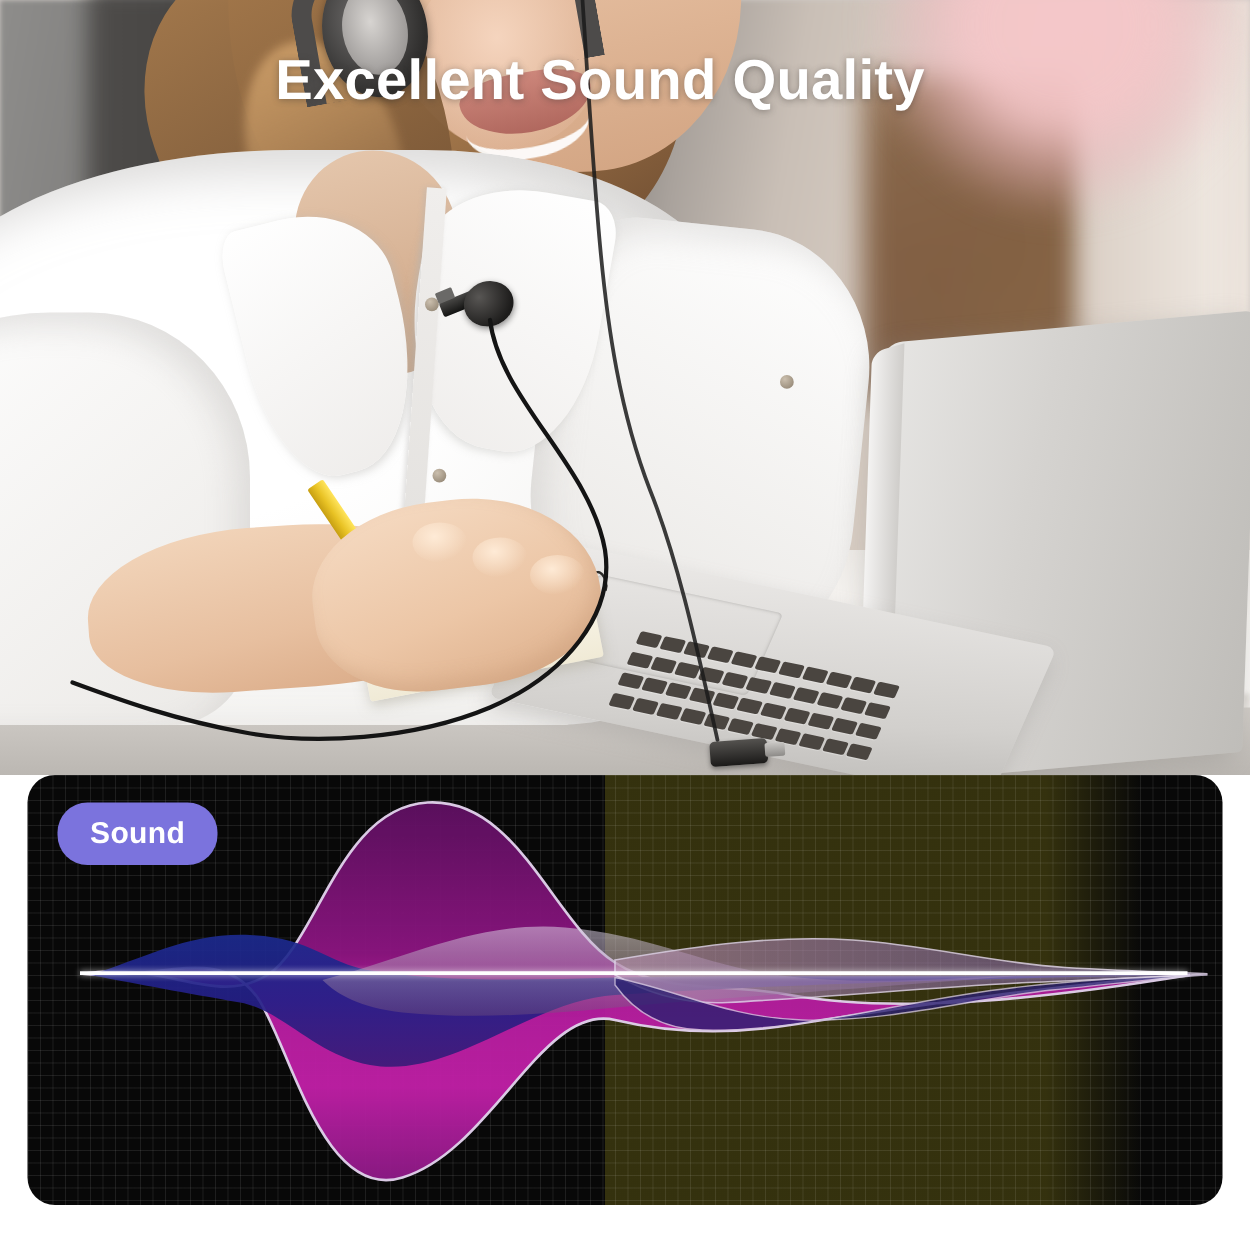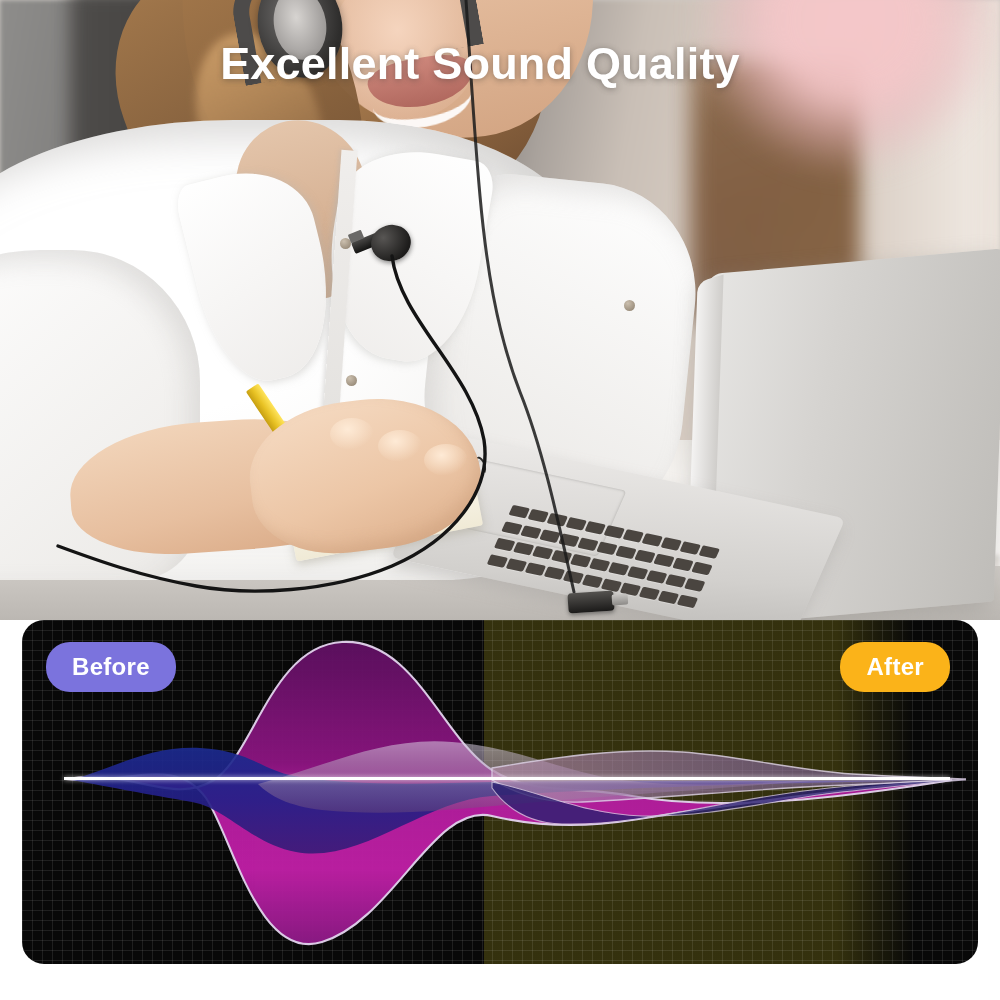--- a/index.html
+++ b/index.html
@@ -501,17 +501,16 @@
                C880,157 920,158 944,159 C900,162 850,164 800,166
                C720,170 640,178 560,182 C520,184 492,172 470,160 Z" fill="url(#gTail)" stroke="#ddd0e6" stroke-width="1.3" opacity=".85"></path>
 
       <path d="M470,162 C520,172 560,194 620,196 C690,198 760,178 820,172
                C880,166 920,161 944,160 C900,161 840,164 790,170
                C700,180 620,206 540,204 C500,203 480,182 470,168 Z" fill="#2b2070" opacity=".8" stroke="#cfc2dc" stroke-width="1.1"></path>
     </svg>
 
     <div class="axis"></div>
 
-    <div class="badge badge-before">Before</div>
-    <div class="badge badge-after">After</div>
+    <div class="badge badge-before">Sound</div>
   </div>
 
 </div>
 
 </body></html>

